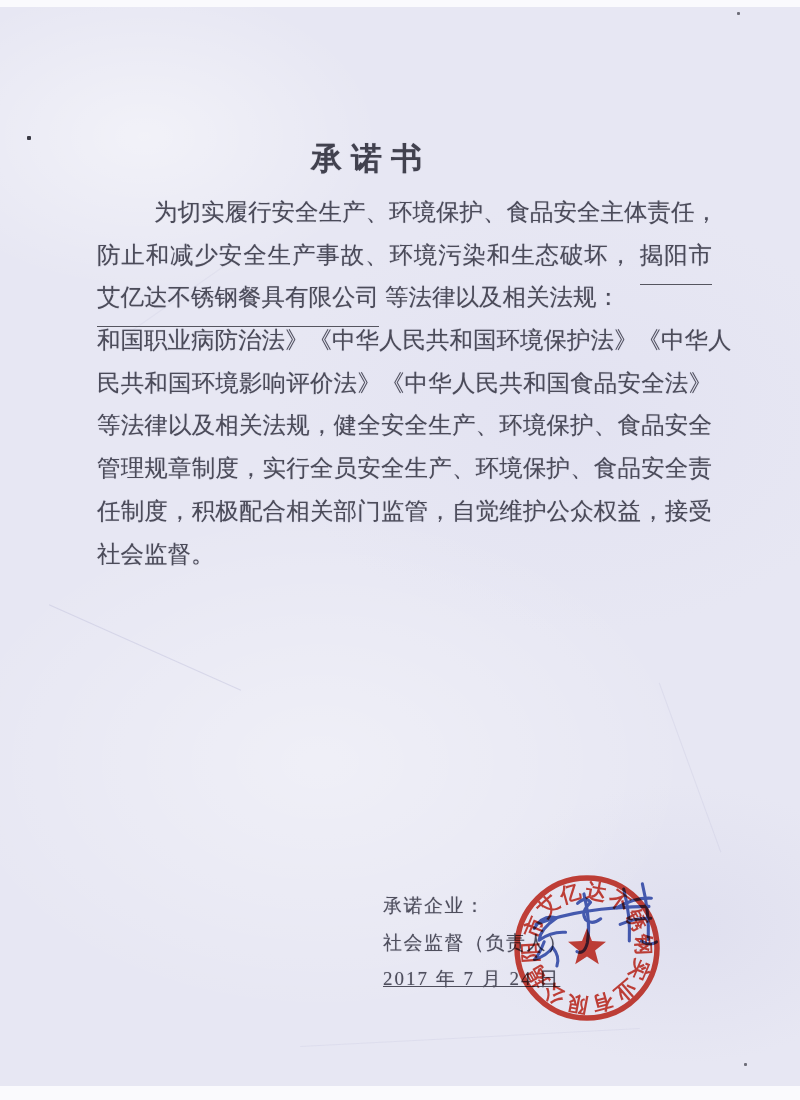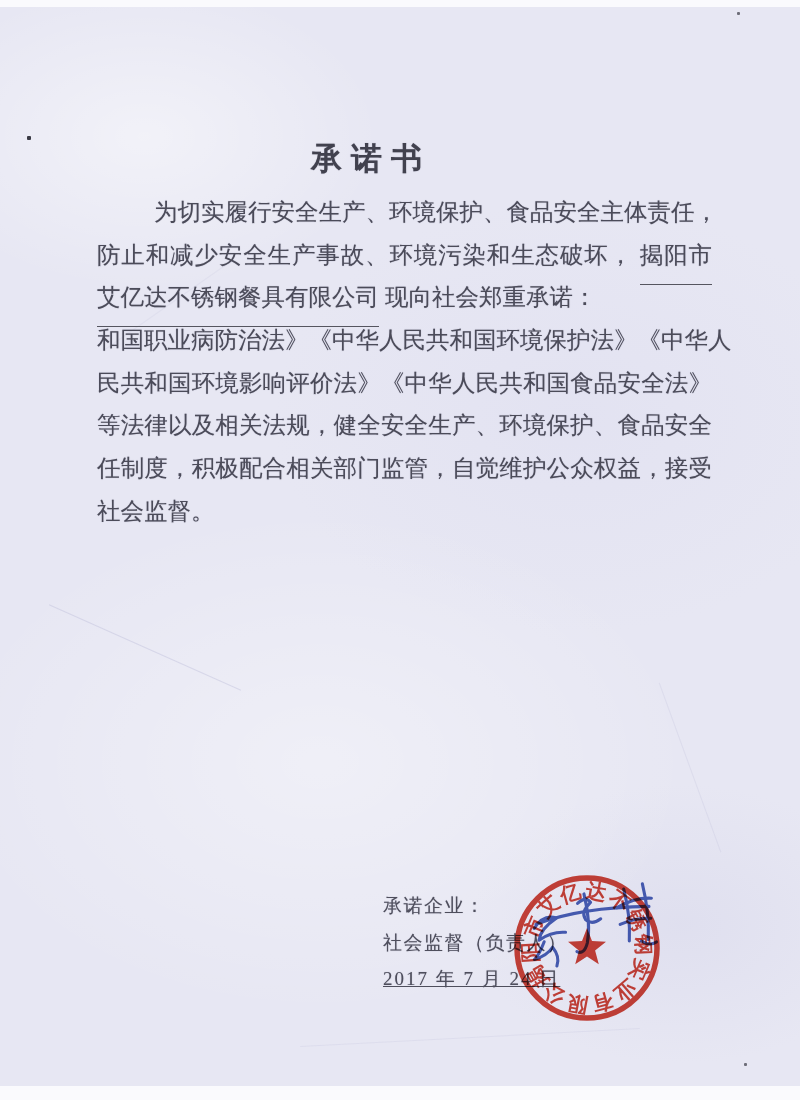--- a/index.html
+++ b/index.html
@@ -74,24 +74,25 @@
 
 <div class="speck" style="left:27px;top:136px;width:4px;height:4px;"></div>
 <div class="speck" style="left:737px;top:12px;width:3px;height:3px;opacity:.7;"></div>
 <div class="speck" style="left:744px;top:1063px;width:3px;height:3px;opacity:.7;"></div>
 
 <div class="doc-title">承诺书</div>
 
 <div class="doc-body" id="doc-body">
     <div class="line indent"><span>为切实履行安全生产、环境保护、食品安全主体责任，</span></div>
     <div class="line"><span>防止和减少安全生产事故、环境污染和生态破坏， </span><span class="seg-underline">揭阳市</span></div>
-    <div class="line last"><span class="seg-underline">艾亿达不锈钢餐具有限公司</span><span> 现向社会郑重承诺：</span></div>
+    <div class="line last"><span class="seg-underline">艾亿达不锈钢餐具有限公司</span><span> 等法律以及相关法规：</span></div>
     <div class="line"><span>和国职业病防治法》《中华人民共和国环境保护法》《中华人</span></div>
     <div class="line"><span>民共和国环境影响评价法》《中华人民共和国食品安全法》</span></div>
     <div class="line"><span>等法律以及相关法规，健全安全生产、环境保护、食品安全</span></div>
+    <div class="line"><span>管理规章制度，实行全员安全生产、环境保护、食品安全责</span></div>
     <div class="line"><span>任制度，积极配合相关部门监管，自觉维护公众权益，接受</span></div>
     <div class="line last"><span>社会监督。</span></div>
   </div>
 
 <div class="sig-block" id="company-label">承诺企业：</div>
 <div class="sig-block" id="legal-rep-label">社会监督（负责人）</div>
 <div class="sig-block" id="date-line">2017 年 7 月 24 日</div>
 
 <svg class="seal" viewBox="0 0 150 150">
   <g id="seal-group">

